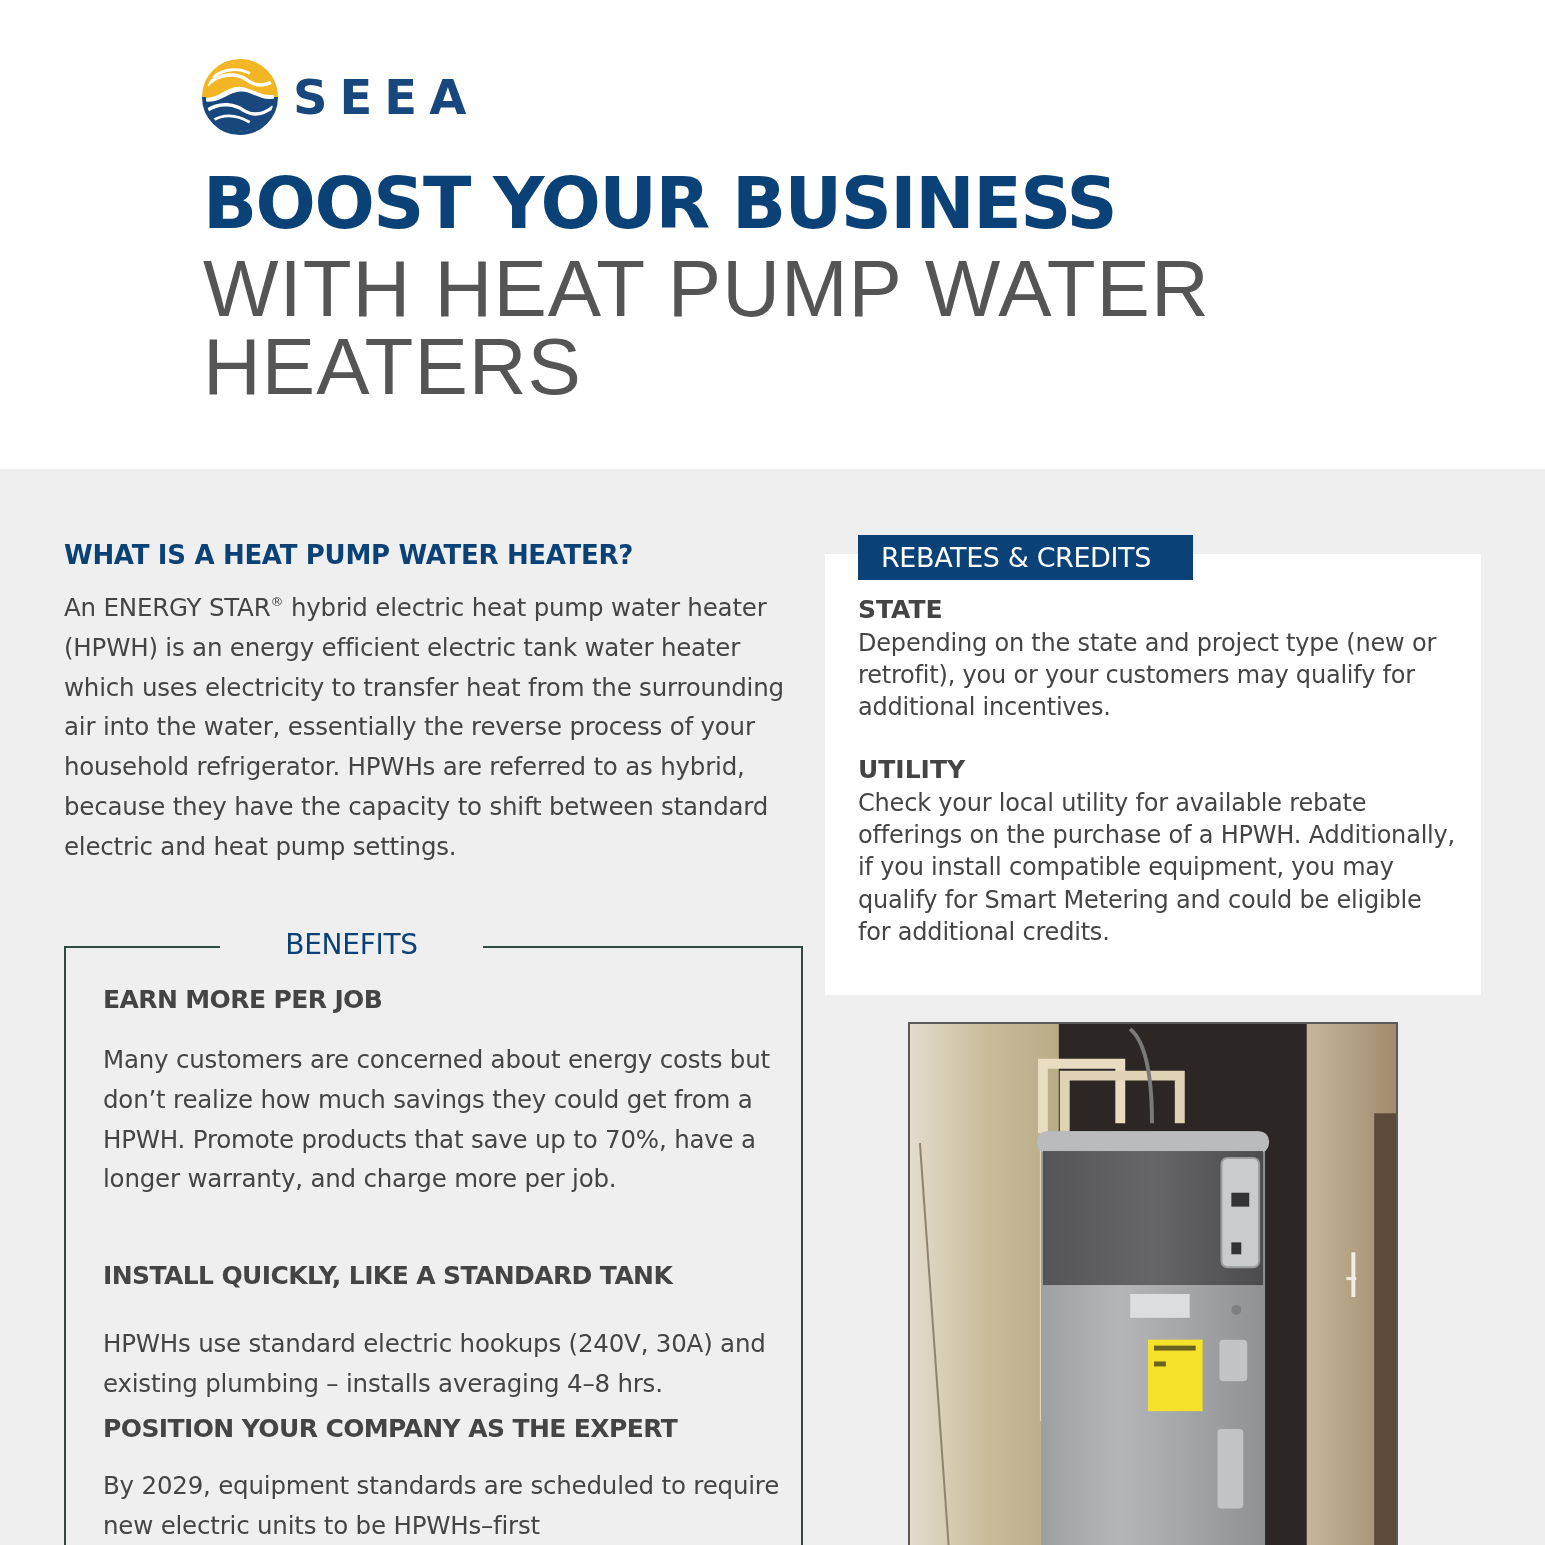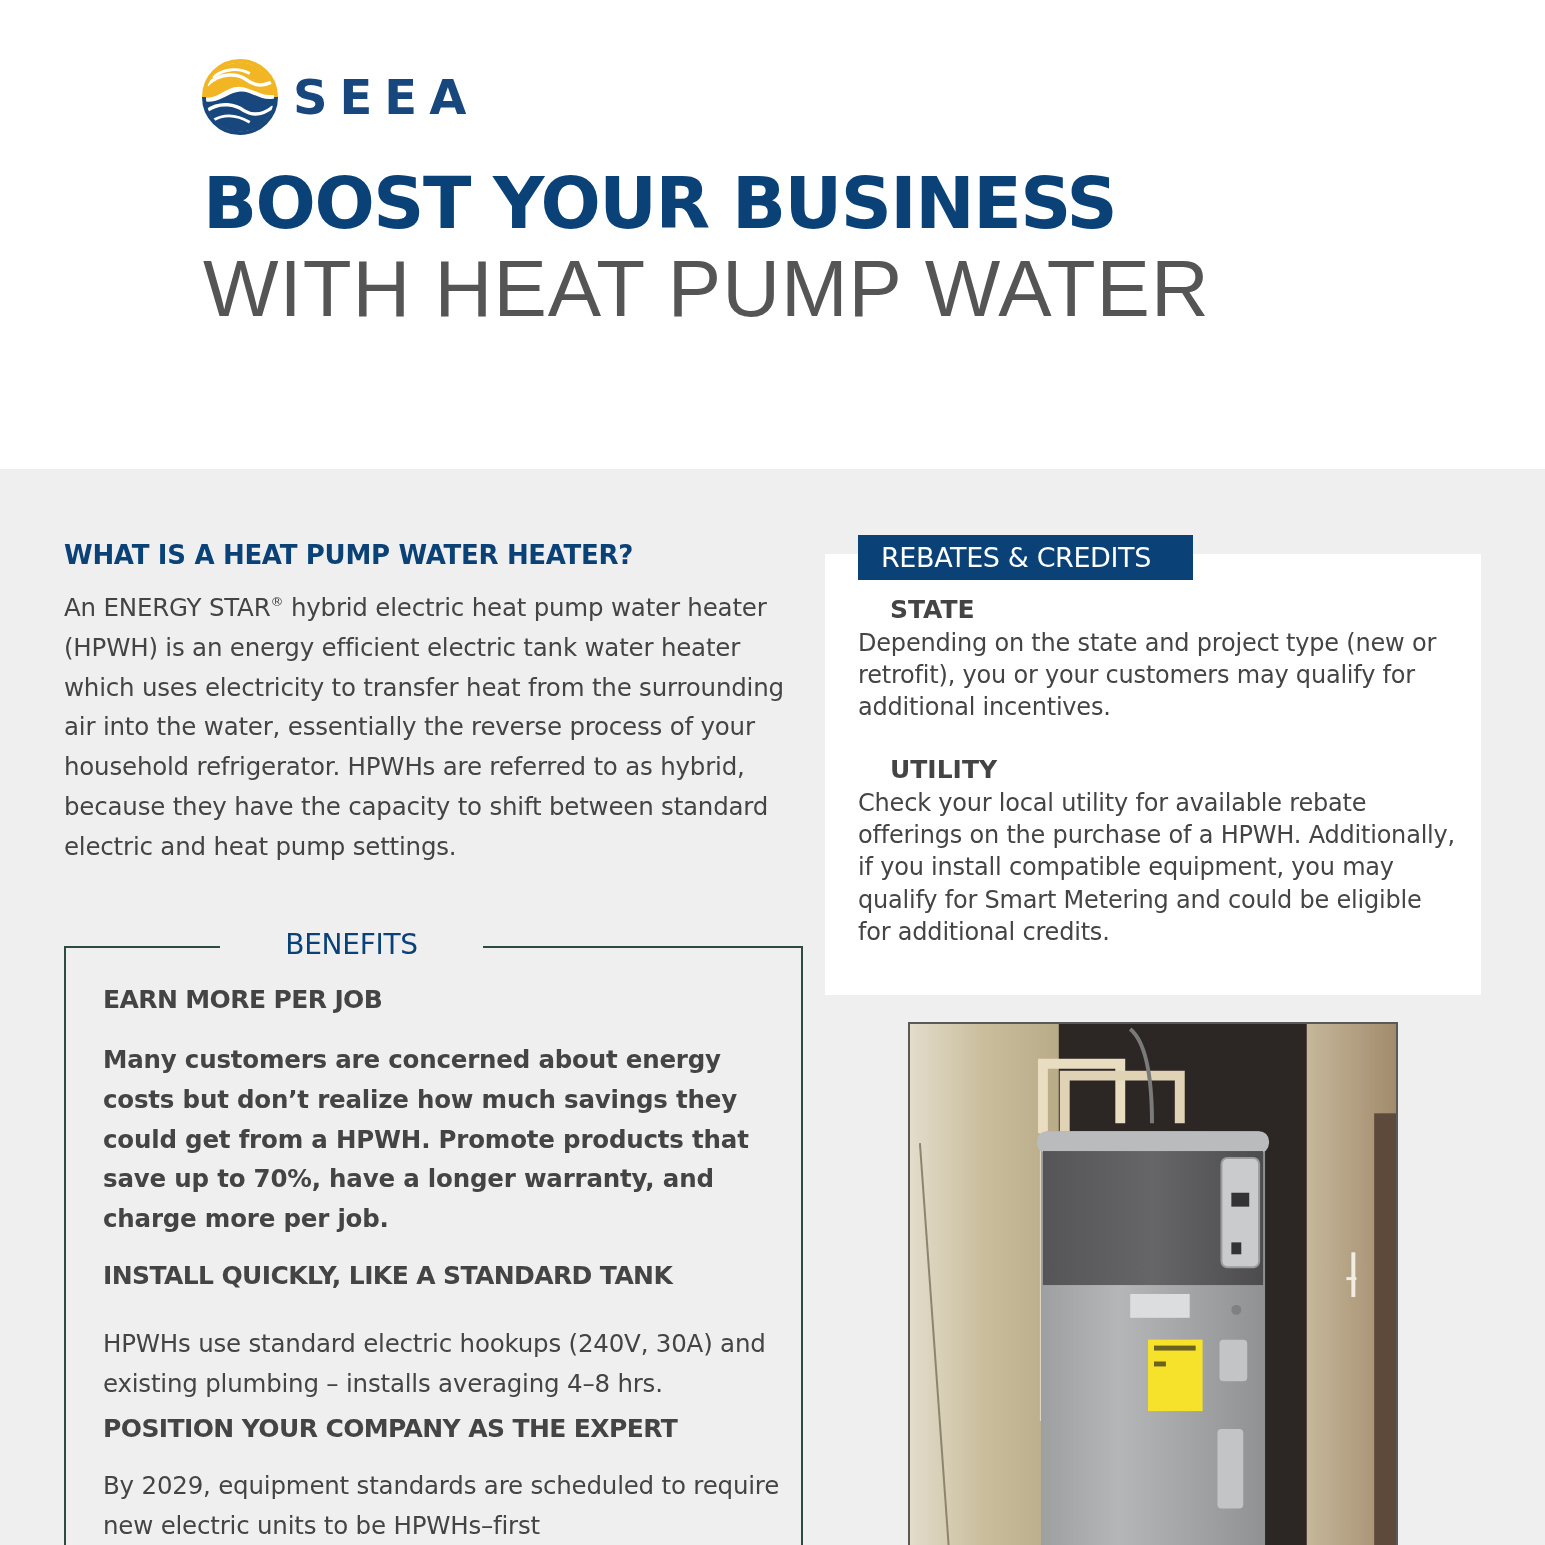--- a/index.html
+++ b/index.html
@@ -20,21 +20,21 @@
   .q-body { position: absolute; left: 64px; top: 588px; width: 745px; font-family: "DejaVu Sans", sans-serif; font-size: 24.5px; line-height: 39.8px; color: #444444; letter-spacing: -0.2px; }
   .q-body sup { font-size: 13px; vertical-align: 10px; line-height: 0; }
 
   .benefits-box { position: absolute; left: 64px; top: 946px; width: 739px; height: 620px; border: 2px solid #2f4a3f; }
   .benefits-label { position: absolute; left: 220px; top: 926px; width: 263px; text-align: center; background: #efefef; font-family: "DejaVu Sans", sans-serif; font-size: 28px; color: #0a4277; line-height: 38px; letter-spacing: -0.3px; }
   .b-item-h { position: absolute; left: 103px; font-family: "DejaVu Sans", sans-serif; font-weight: bold; font-size: 25px; color: #444444; letter-spacing: -0.6px; white-space: nowrap; }
   .b-item-p { position: absolute; left: 103px; width: 680px; font-family: "DejaVu Sans", sans-serif; font-size: 24.5px; line-height: 39.8px; color: #444444; letter-spacing: -0.2px; }
 
   .rebates-panel { position: absolute; left: 825px; top: 554px; width: 656px; height: 441px; background: #ffffff; }
   .rebates-banner { position: absolute; left: 858px; top: 535px; width: 335px; height: 45px; background: #0a4277; color: #ffffff; font-family: "DejaVu Sans", sans-serif; font-size: 27px; line-height: 45px; padding-left: 23px; letter-spacing: -0.4px; white-space: nowrap; }
-  .r-h { position: absolute; left: 858px; font-family: "DejaVu Sans", sans-serif; font-size: 25px; color: #444444; letter-spacing: 0px; margin-left: 32px; }
+  .r-h { position: absolute; left: 858px; font-family: "DejaVu Sans", sans-serif; font-size: 25px; color: #444444; letter-spacing: 0px; }
   .r-p { position: absolute; left: 858px; width: 600px; font-family: "DejaVu Sans", sans-serif; font-size: 24px; line-height: 32.2px; color: #444444; letter-spacing: -0.2px; }
 
   .photo { position: absolute; left: 908px; top: 1022px; width: 490px; height: 540px; border: 2px solid #5a5a5a; overflow: hidden; background: #cdbf9f; }
   .photo svg { display: block; width: 100%; height: 100%; }
 </style>
 </head>
 <body>
 
 <div class="logo">
   <svg viewBox="0 0 80 80">
@@ -58,32 +58,33 @@
     <circle cx="40" cy="40" r="37" fill="none" stroke="#ffffff" stroke-width="3"></circle>
     <path d="M3 40 A37 37 0 0 1 77 40" fill="none" stroke="#f2b624" stroke-width="4"></path>
     <path d="M3 40 A37 37 0 0 0 77 40" fill="none" stroke="#17477c" stroke-width="4"></path>
   </svg>
   <span class="logo-text">SEEA</span>
 </div>
 
 <div class="title-bold">BOOST YOUR BUSINESS</div>
 <div class="title-light">
   <span>WITH HEAT PUMP WATER</span>
+  <span>HEATERS</span>
 </div>
 
 <div class="gray"></div>
 
 <h2 class="q-heading">WHAT IS A HEAT PUMP WATER HEATER?</h2>
 <p class="q-body"><span>An ENERGY STAR</span><sup>®</sup><span> hybrid electric heat pump water heater (HPWH) is an energy efficient electric tank water heater which uses electricity to transfer heat from the surrounding air into the water, essentially the reverse process of your household refrigerator. HPWHs are referred to as hybrid, because they have the capacity to shift between standard electric and heat pump settings.</span></p>
 
 <div class="benefits-box"></div>
 <div class="benefits-label">BENEFITS</div>
 
 <h3 class="b-item-h" style="top:985px;">EARN MORE PER JOB</h3>
-<p class="b-item-p" style="top:1040px;font-weight:bold;">Many customers are concerned about energy costs but don’t realize how much savings they could get from a HPWH. Promote products that save up to 70%, have a longer warranty, and charge more per job.</p>
+<p class="b-item-p" style="top:1040px;">Many customers are concerned about energy costs but don’t realize how much savings they could get from a HPWH. Promote products that save up to 70%, have a longer warranty, and charge more per job.</p>
 
 <h3 class="b-item-h" style="top:1261px;">INSTALL QUICKLY, LIKE A STANDARD TANK</h3>
 <p class="b-item-p" style="top:1312px;margin-top:12px;">HPWHs use standard electric hookups (240V, 30A) and existing plumbing – installs averaging 4–8 hrs.</p>
 
 <h3 class="b-item-h" style="top:1414px;">POSITION YOUR COMPANY AS THE EXPERT</h3>
 <p class="b-item-p" style="top:1466px;">By 2029, equipment standards are scheduled to require new electric units to be HPWHs–first</p>
 
 <div class="rebates-panel"></div>
 <div class="rebates-banner">REBATES &amp; CREDITS</div>
 

